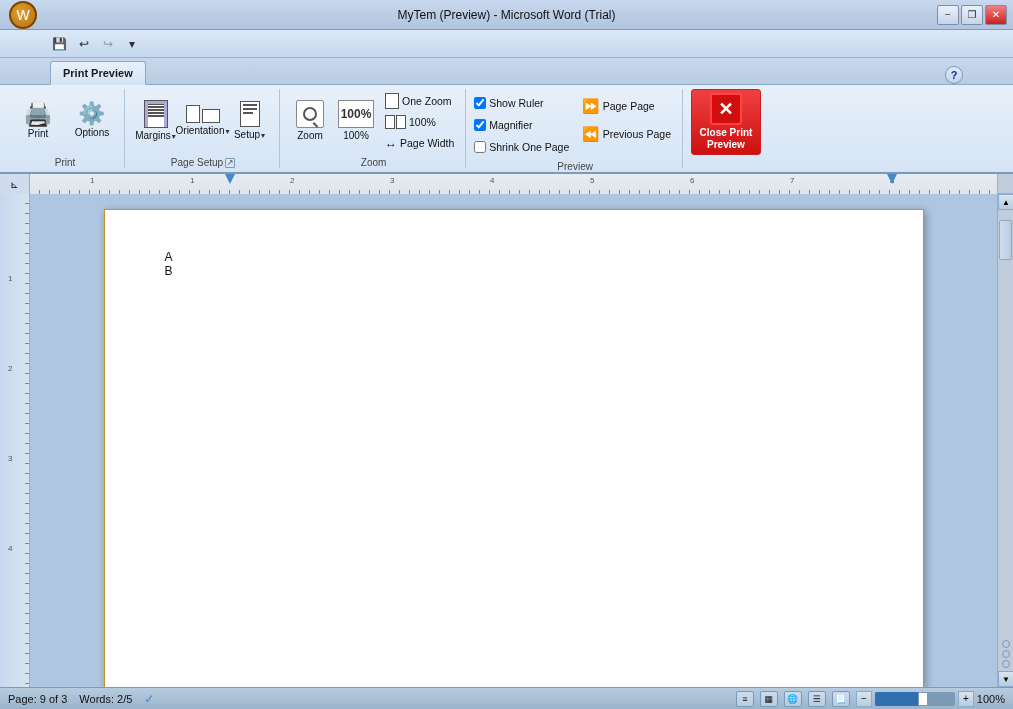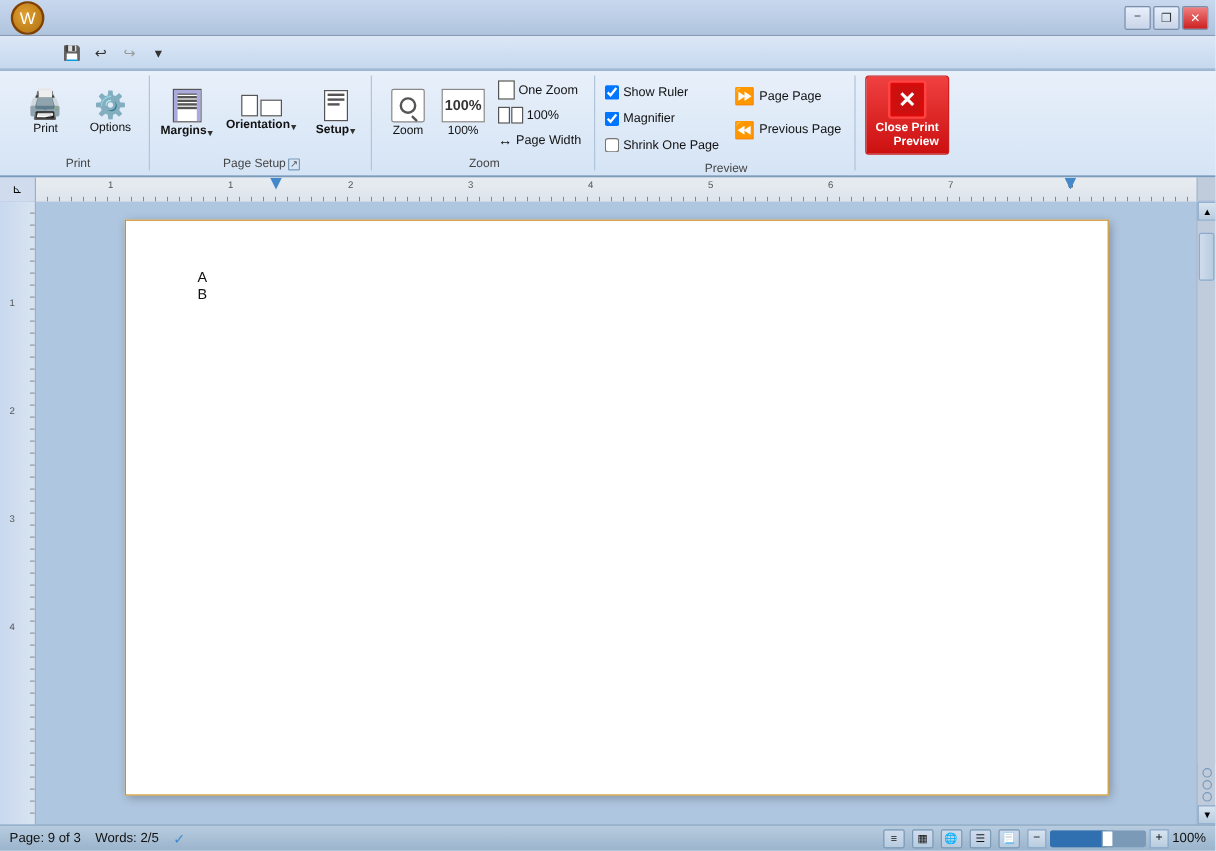--- a/index.html
+++ b/index.html
@@ -207,21 +207,21 @@
       border: 1px solid #cc2020;
       border-radius: 3px;
       cursor: pointer;
       background: linear-gradient(to bottom, #f04040, #cc1010);
       gap: 2px;
       padding: 3px;
     }
     .close-preview-btn .label {
       font-size: 10px;
       color: white;
-      text-align: right;
+      text-align: center;
       line-height: 1.2;
       font-weight: bold;
     }
 
     
     .cb-item {
       display: flex;
       align-items: center;
       gap: 3px;
       height: 20px;
@@ -473,55 +473,62 @@
     }
   </style>
 </head>
 <body>
 
 <div style="position:relative; height:30px; background: linear-gradient(to bottom, #c8d8ee, #b0c4de); display:flex; align-items:center; border-bottom:1px solid #8a9ab5;">
   <div style="width:46px; display:flex; align-items:center; justify-content:center;">
 
     <div style="width:28px; height:28px; background:radial-gradient(circle at 40% 40%, #e0a030, #b07010); border-radius:50%; border:2px solid #804000; display:flex; align-items:center; justify-content:center; font-size:14px; color:#fff;">W</div>
   </div>
+  <div style="position:absolute; left:50%; transform:translateX(-50%); font-size:12px; color:#111;">MyTem (Preview) - Microsoft Word (Trial)</div>
   <div style="margin-left:auto; display:flex; gap:2px; padding-right:6px;">
     <div class="title-btn">−</div>
     <div class="title-btn">❐</div>
     <div class="title-btn close-btn">✕</div>
   </div>
 </div>
 
 <div class="qat-area" style="padding-left:50px;">
   <div class="qat-btn">💾</div>
   <div class="qat-btn">↩</div>
   <div class="qat-btn" style="color:#999;">↪</div>
   <div class="qat-btn">▾</div>
 </div>
 
 <div class="ribbon">
+  <div class="ribbon-tabs">
+    <div class="ribbon-tab active">Print Preview</div>
+    <div style="margin-left:auto;">
+      <div class="help-btn">?</div>
+    </div>
+  </div>
   <div class="ribbon-content">
 
     <div class="ribbon-group">
       <div class="ribbon-group-buttons">
         <div class="rb-large">
           <div class="icon">🖨️</div>
           <div class="label">Print</div>
         </div>
         <div class="rb-large">
           <div class="icon" style="font-size:22px;">⚙️</div>
           <div class="label">Options</div>
         </div>
       </div>
       <div class="ribbon-group-label">
         <span>Print</span>
       </div>
     </div>
 
     <div class="ribbon-group">
-      <div class="ribbon-group-buttons" style="align-items:center; gap:16px;font-weight:bold;">
+      <div class="ribbon-group-buttons" style="align-items:center; gap:1px;">
 
         <div class="rb-medium">
           <div style="width:24px;height:28px;border:1px solid #555;background:white;padding:2px;display:flex;flex-direction:column;gap:1px;position:relative;">
             <div style="height:2px;background:#555;"></div>
             <div style="height:2px;background:#555;"></div>
             <div style="height:2px;background:#555;"></div>
             <div style="height:2px;background:#555;"></div>
             <div style="height:2px;background:#555;"></div>
             <div style="position:absolute;left:0;top:0;bottom:0;width:3px;background:#aad;"></div>
             <div style="position:absolute;right:0;top:0;bottom:0;width:3px;background:#aad;"></div>

